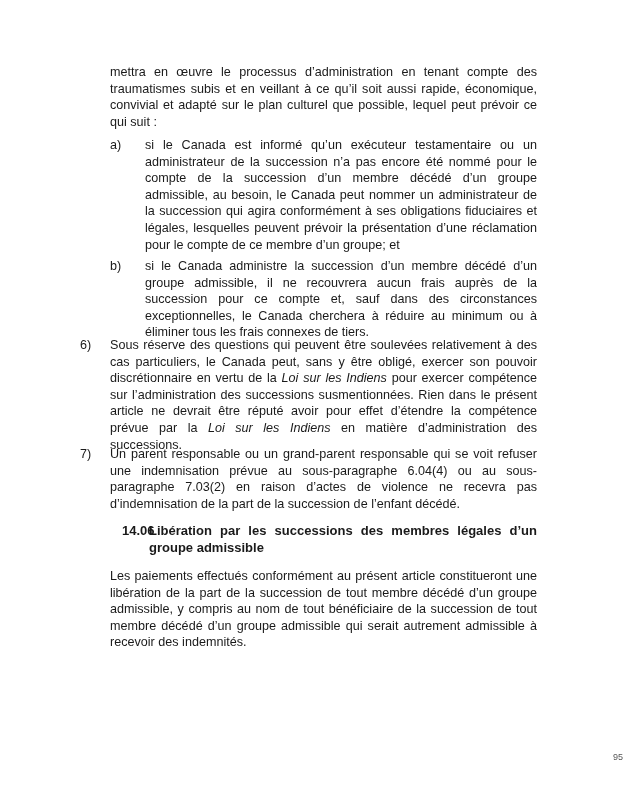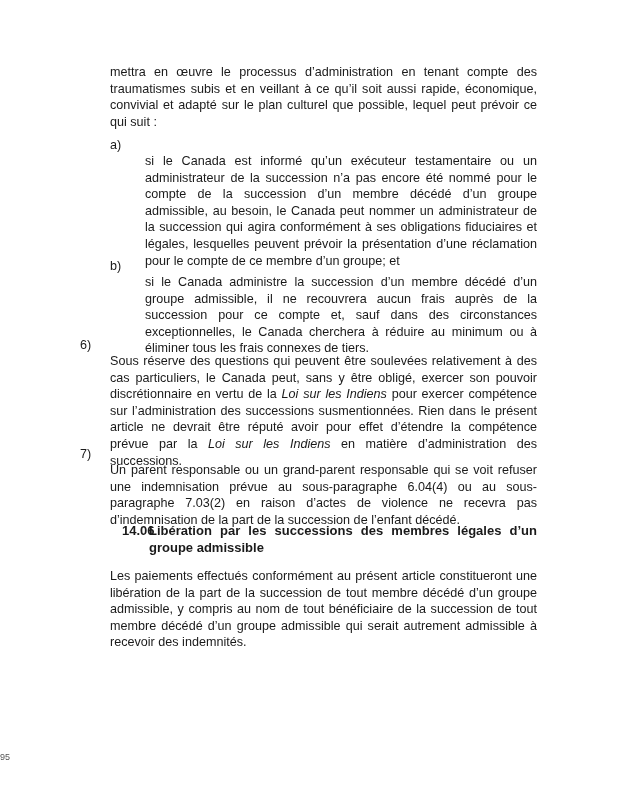--- a/index.html
+++ b/index.html
@@ -37,21 +37,21 @@
       position: absolute;
       text-align: justify;
     }
     .item .marker {
       position: absolute;
       left: 0;
       top: 0;
     }
     .item .body {
       position: absolute;
-      top: 16px;
+      top: 0;
       text-align: justify;
     }
     .item-a { left: 110px; top: 137px; width: 427px; }
     .item-a .body, .item-b .body { left: 35px; width: 392px; }
     .item-b { left: 110px; top: 258px; width: 427px; }
 
     .item-6 { left: 80px; top: 337px; width: 457px; }
     .item-6 .body, .item-7 .body { left: 30px; width: 427px; }
     .item-7 { left: 80px; top: 446px; width: 457px; }
 
@@ -79,21 +79,21 @@
     .closing {
       left: 110px;
       top: 568px;
       width: 427px;
     }
     .pagenum {
       position: absolute;
       left: 0;
       width: 623px;
       top: 749px;
-      text-align: left;
+      text-align: right;
       font-size: 9px;
       color: #555555;
     }
     em { }
     .last-left { text-align-last: left; }
   </style>
 </head>
 <body>
 
 <div class="page">

